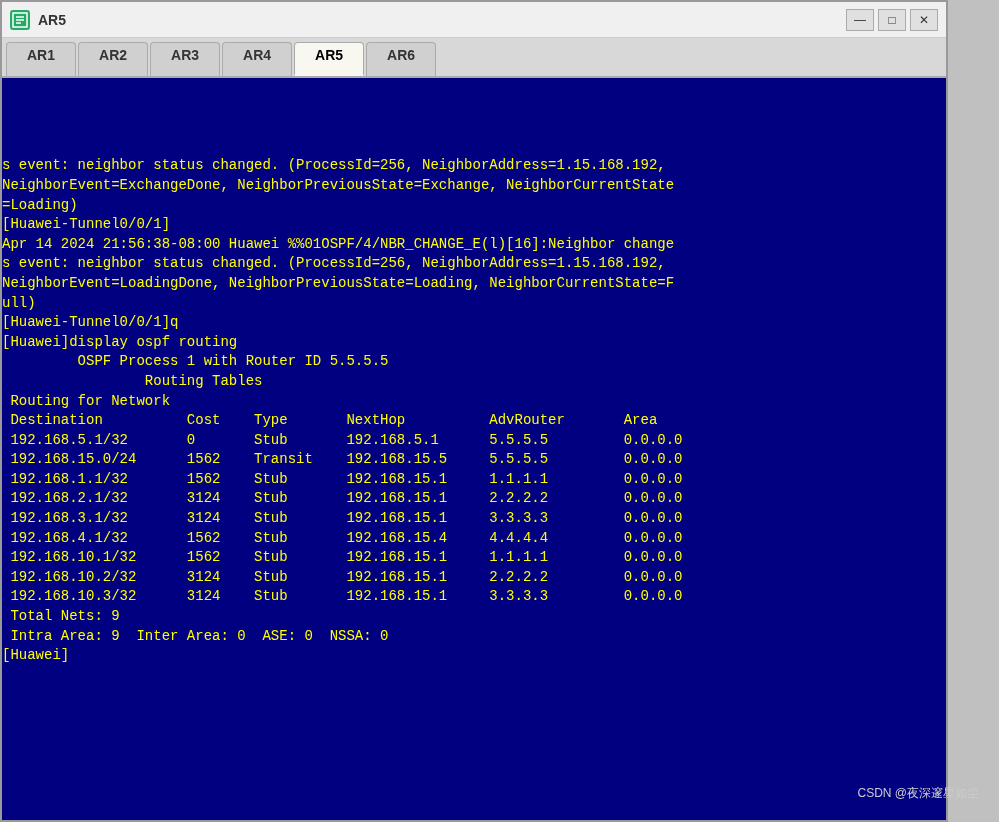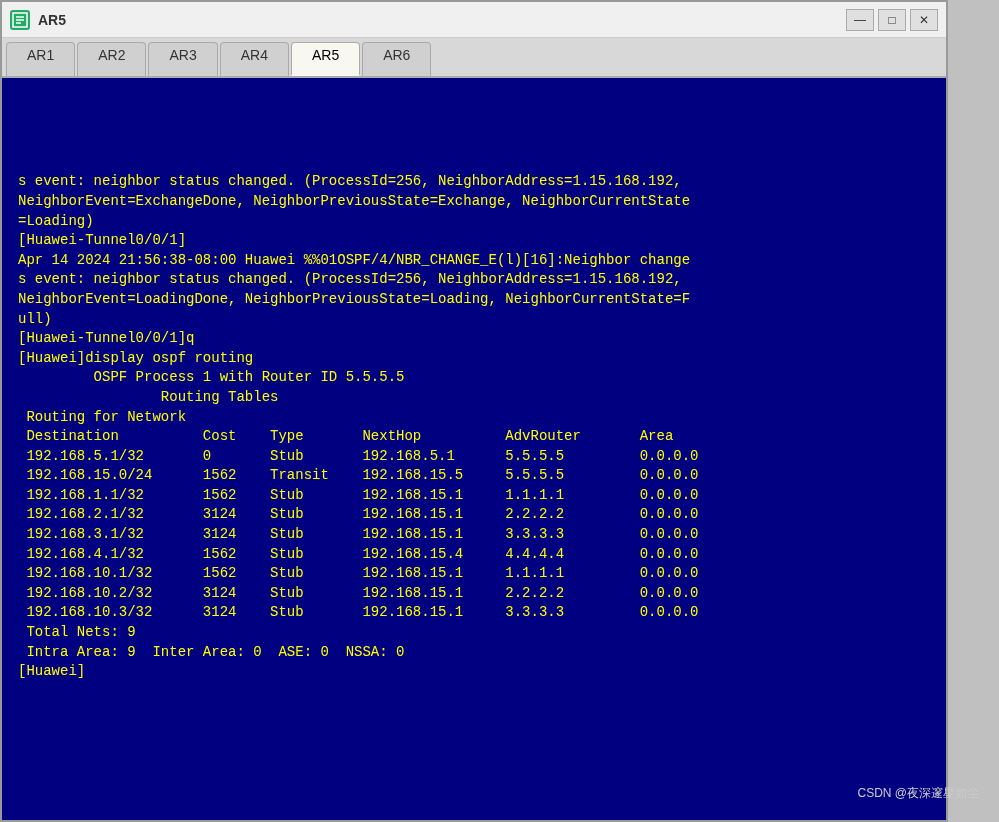--- a/index.html
+++ b/index.html
@@ -89,38 +89,38 @@
     }
 
     .tab {
       padding: 4px 20px;
       cursor: pointer;
       border: 1px solid #aaa;
       border-bottom: none;
       background: #d0d0d0;
       color: #333;
       font-size: 14px;
-      font-weight: normal;
+      font-weight: bold;
       margin-right: 2px;
       border-radius: 4px 4px 0 0;
     }
 
     .tab.active {
       background: #f8f8f0;
       border-bottom: 2px solid #f8f8f0;
       color: #000;
     }
 
     .terminal {
       flex: 1;
       background: #000080;
       color: #ffff00;
       font-family: 'Courier New', Courier, monospace;
       font-size: 14px;
-      padding: 16px;
+      padding: 0;
       overflow: hidden;
       white-space: pre;
       line-height: 1.4;
     }
 
     .terminal-content {
       width: 100%;
       height: 100%;
     }
 

